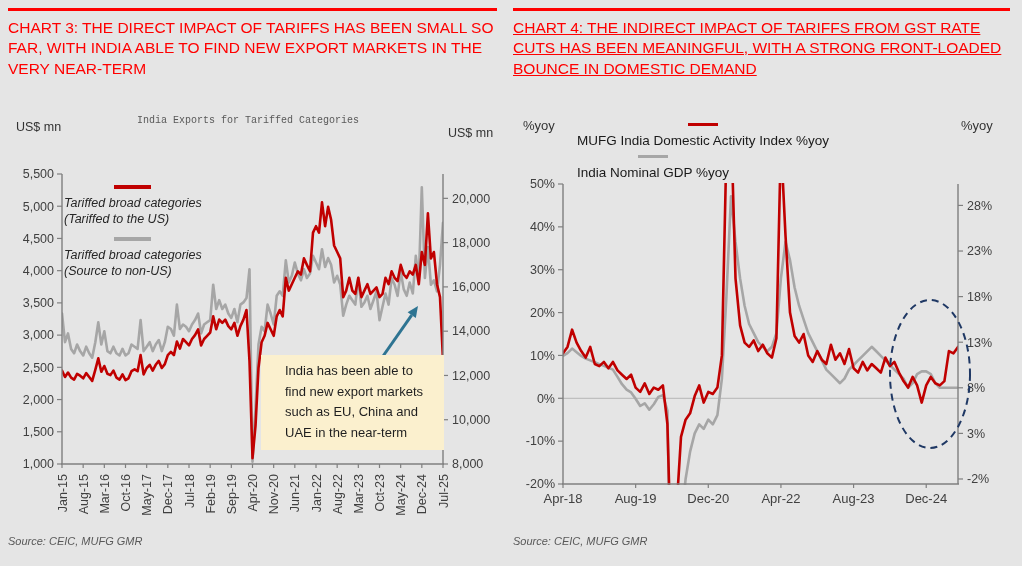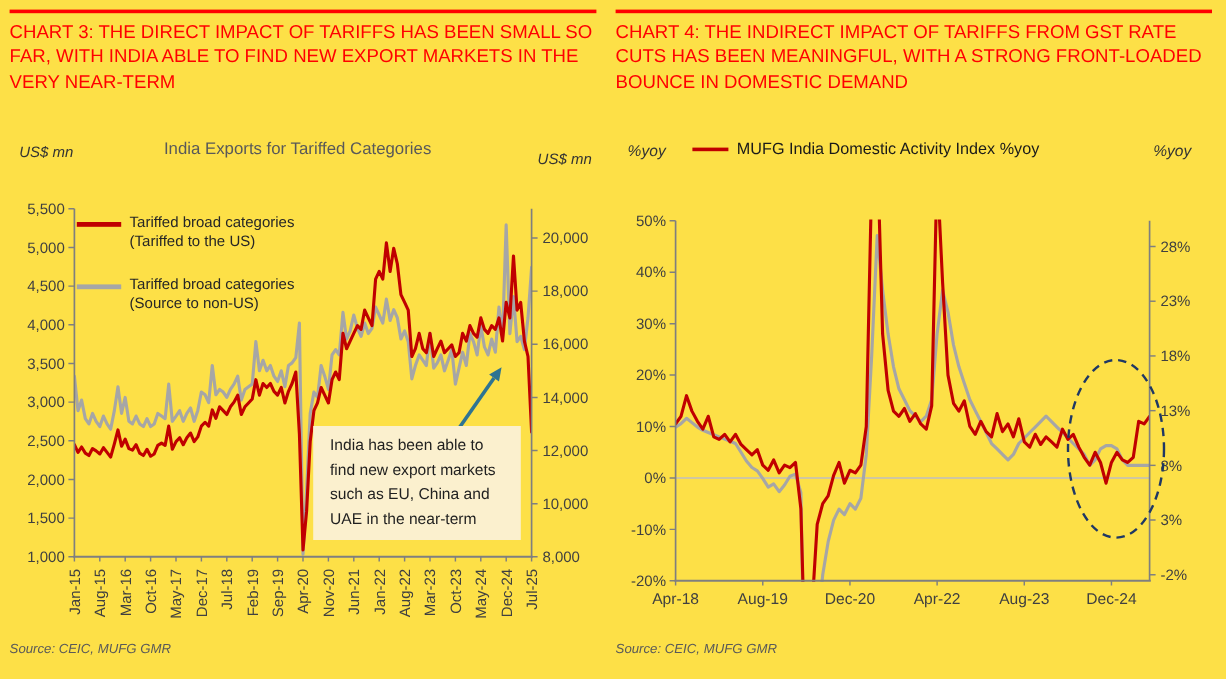--- a/index.html
+++ b/index.html
@@ -1,32 +1,32 @@
 <!DOCTYPE html>
 <html><head>
 <meta charset="utf-8">
 <style>
   html,body{margin:0;padding:0;background:#ffffff;font-family:"Liberation Sans",sans-serif;}
-  .page{position:relative;width:1022px;height:566px;background:#fde047;overflow:hidden;}
+  .page{position:relative;width:1022px;height:566px;background:#e5e5e5;overflow:hidden;}
   .panel{position:absolute;top:8px;}
   #panel-left{left:8px;width:489px;height:550px;}
   #panel-right{left:513px;width:497px;height:550px;}
   .rule{height:3px;width:100%;background:#f00;}
   .panel-title{margin:7px 0 0 0;font-size:15.5px;font-weight:400;line-height:1.32;color:#f00;}
   .chart-wrap{position:absolute;left:0;top:96px;width:100%;height:432px;}
   .chart-wrap svg{position:absolute;left:0;top:0;font-family:"Liberation Sans",sans-serif;}
-  .chart-title{position:absolute;left:40px;top:10px;width:400px;text-align:center;color:#595959;font-size:14px;line-height:1.35;}
-  .axis-unit{position:absolute;font-size:12.5px;color:#333;font-style:italic;}
-  .lg-row{position:absolute;display:flex;gap:7px;align-items:flex-start;}
+  .chart-title{position:absolute;left:40px;top:10px;width:400px;text-align:center;color:#595959;font-size:10px;line-height:1.35;font-family:Liberation Mono, monospace;}
+  .axis-unit{position:absolute;font-size:12.5px;color:#333;}
+  .lg-row{position:absolute;display:flex;gap:7px;align-items:center;flex-direction:column;}
   .sw{display:inline-block;flex:0 0 auto;}
   .lg1 .sw{width:37px;height:4px;margin-top:7px;}
-  .lg1 .lg-label{font-size:12.5px;line-height:1.26;color:#262626;}
+  .lg1 .lg-label{font-size:12.5px;line-height:1.26;color:#262626;font-style:italic;}
   .lg2 .sw{width:30px;height:3px;margin-top:7px;}
   .lg2 .lg-label{font-size:13.5px;color:#1a1a1a;}
-  .annotation-box{position:absolute;left:253px;top:251px;width:150px;padding:6px 9px 7px 14px;
+  .annotation-box{position:absolute;left:253px;top:251px;width:150px;padding:6px 9px 7px 24px;
       background:#fbf0ce;font-size:13px;line-height:1.58;color:#1f1f1f;}
   .source{position:absolute;left:0;top:527px;font-style:italic;font-size:11px;color:#595959;}
 </style>
 </head>
 <body>
 
 <div class="page">
 
   <div class="panel" id="panel-left">
     <div class="rule" style="background: rgb(255, 0, 0);"></div>
@@ -144,29 +144,33 @@
         </svg>
 
       <div class="annotation-box" style="background: rgb(251, 240, 206);">India has been able to find new export markets such as EU, China and UAE in the near-term</div>
     </div>
 
     <div class="source">Source: CEIC, MUFG GMR</div>
   </div>
 
   <div class="panel" id="panel-right">
     <div class="rule" style="background: rgb(255, 0, 0);"></div>
-    <h2 class="panel-title" style="color: rgb(255, 0, 0);">CHART 4: THE INDIRECT IMPACT OF TARIFFS FROM GST RATE CUTS HAS BEEN MEANINGFUL, WITH A STRONG FRONT-LOADED BOUNCE IN DOMESTIC DEMAND</h2>
+    <h2 class="panel-title" style="color: rgb(255, 0, 0); text-decoration: underline;">CHART 4: THE INDIRECT IMPACT OF TARIFFS FROM GST RATE CUTS HAS BEEN MEANINGFUL, WITH A STRONG FRONT-LOADED BOUNCE IN DOMESTIC DEMAND</h2>
 
     <div class="chart-wrap">
       <div class="axis-unit" style="left:10px;top:14px;font-size:13px;">%yoy</div>
       <div class="axis-unit" style="left:448px;top:14px;font-size:13px;">%yoy</div>
 
       <div class="lg-row lg2" style="left:64px;top:12px;">
         <span class="sw" style="background: rgb(192, 0, 0);"></span>
         <span class="lg-label">MUFG India Domestic Activity Index %yoy</span>
+      </div>
+      <div class="lg-row lg2" style="left:64px;top:44px;">
+        <span class="sw" style="background: rgb(166, 166, 166);"></span>
+        <span class="lg-label">India Nominal GDP %yoy</span>
       </div>
 
       <svg id="c2svg" width="497" height="432" viewBox="0 0 497 432">
           <defs>
             <clipPath id="clip1">
               <rect x="50" y="79" width="395" height="302"></rect>
             </clipPath>
           </defs>
           <line x1="50" x2="445" y1="294.3" y2="294.3" stroke="#BFBFBF" stroke-width="1.2"></line>
           <g clip-path="url(#clip1)">

